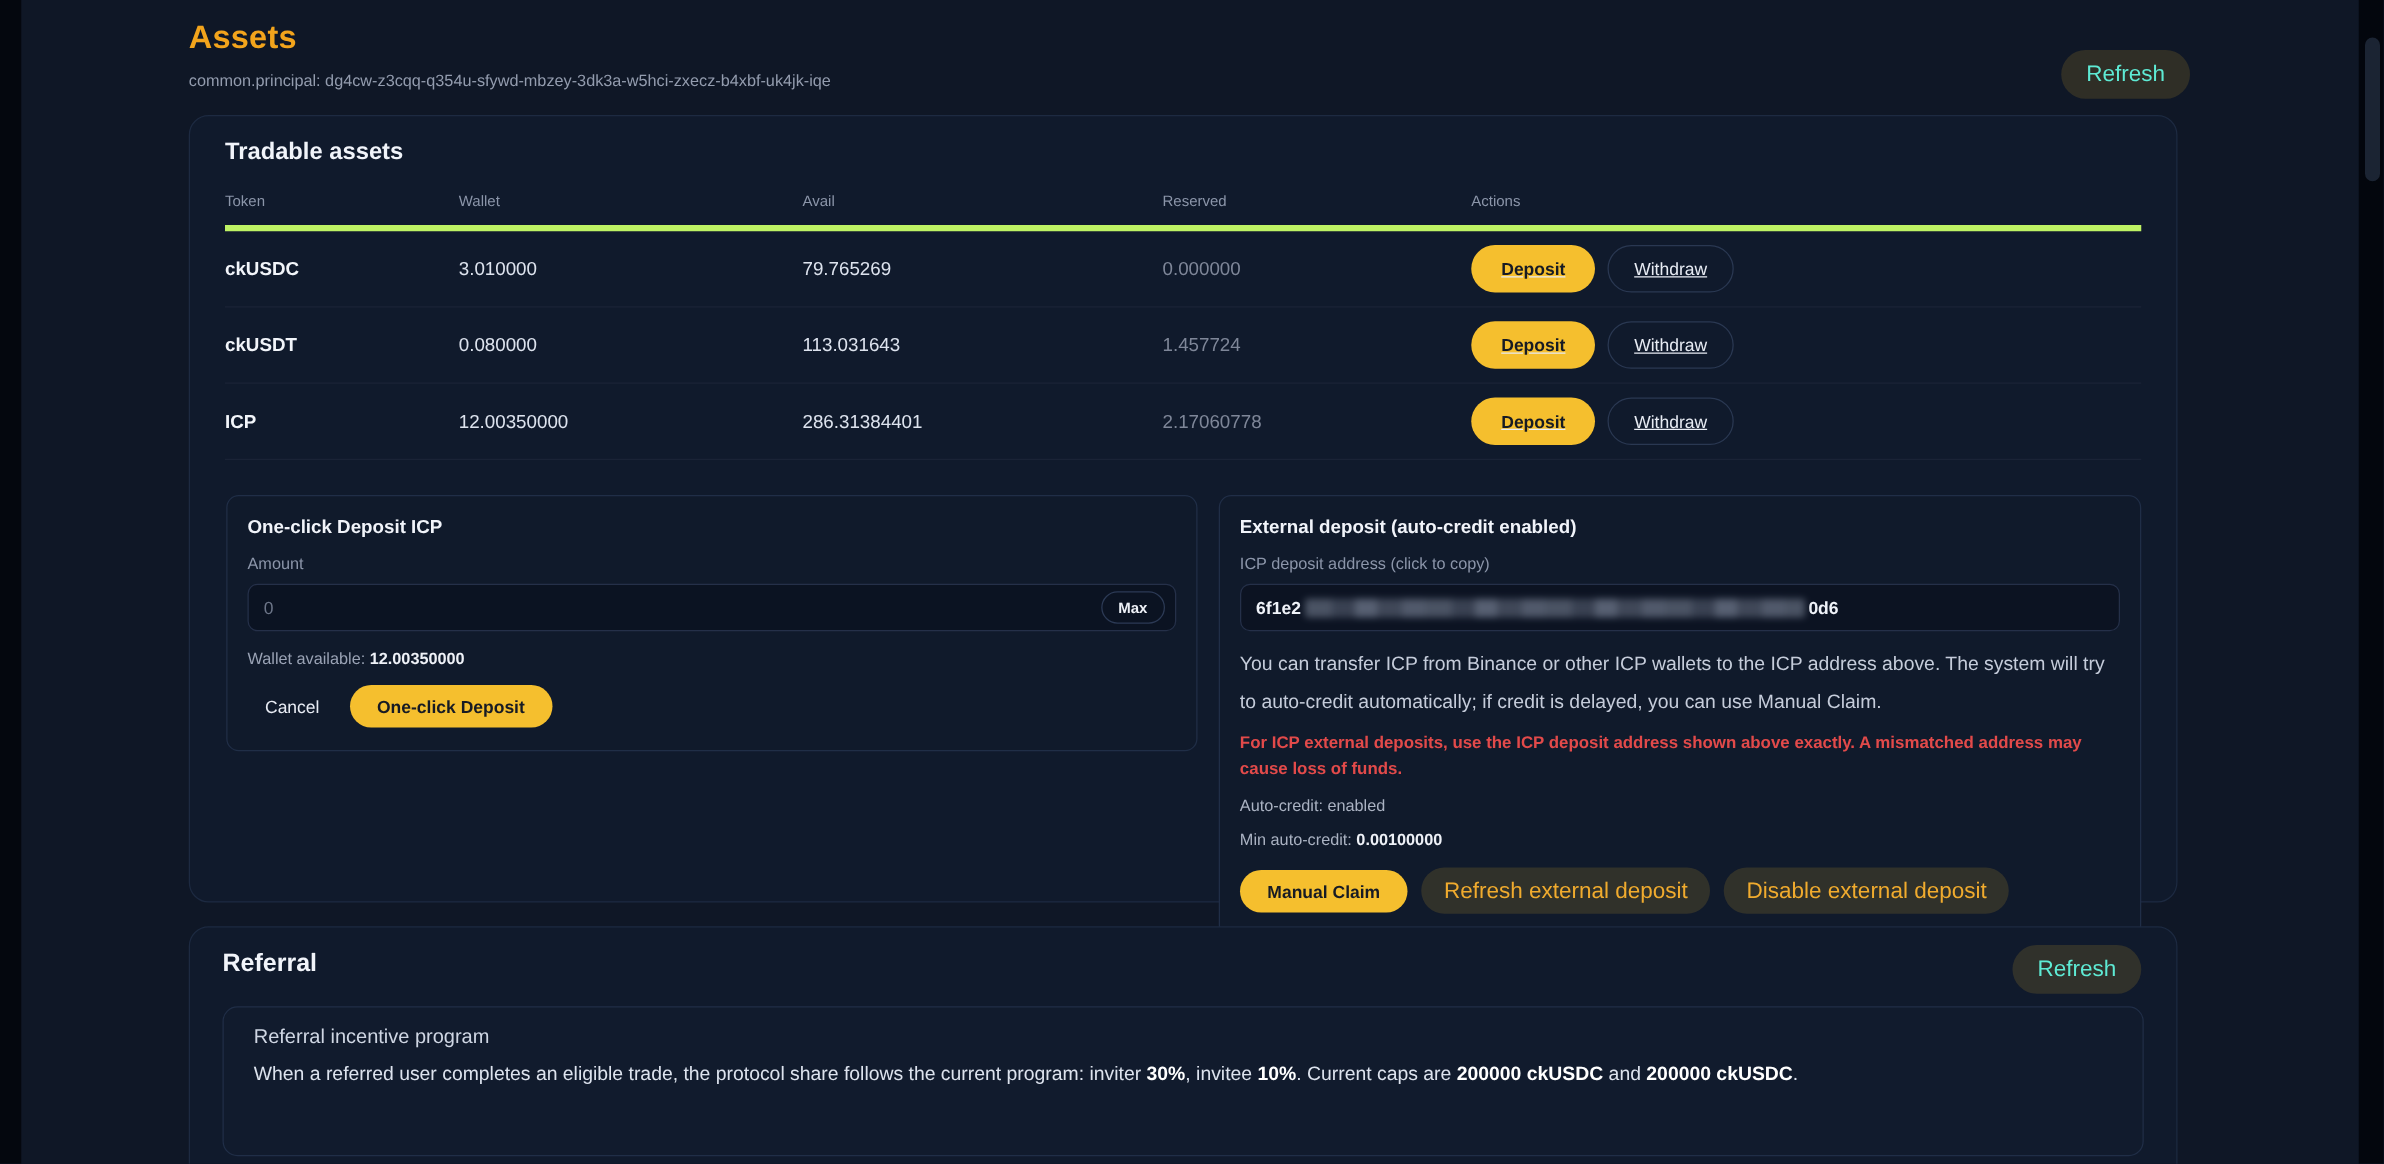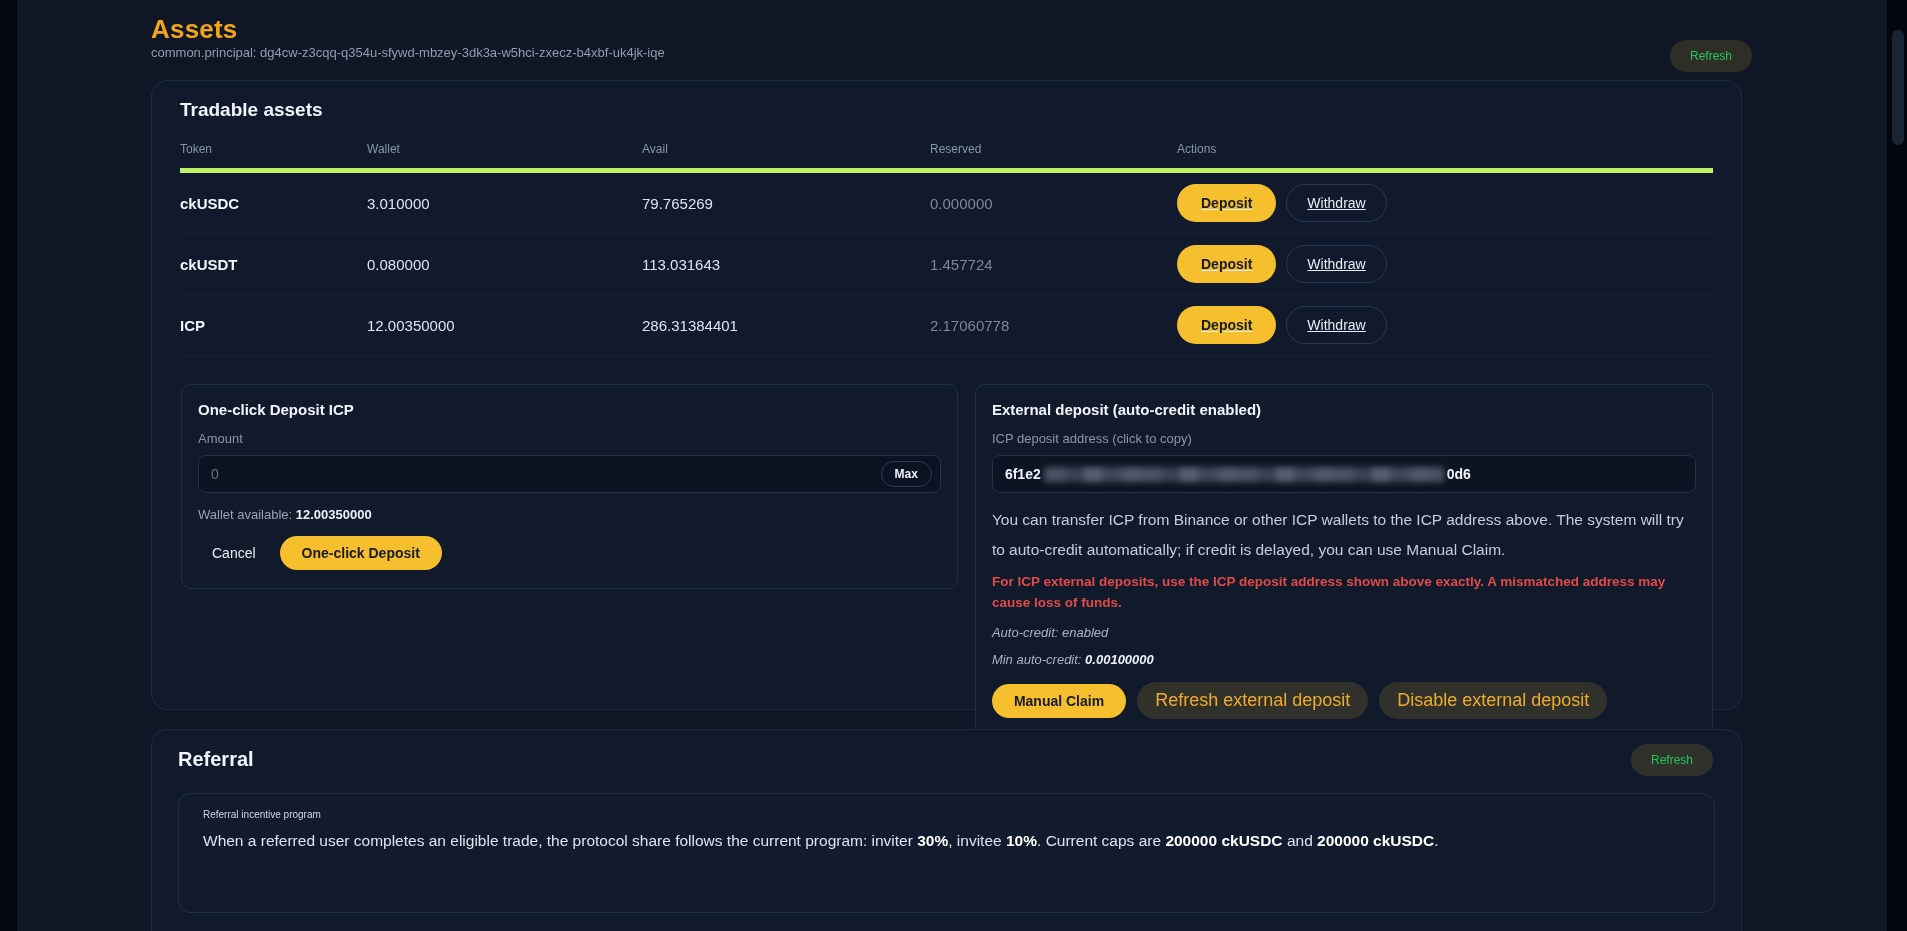--- a/index.html
+++ b/index.html
@@ -12,28 +12,28 @@
   }
   .edge-strip-left { position:absolute; left:0; top:0; bottom:0; width:17px; background:#04070e; }
   .edge-strip-right { position:absolute; right:0; top:0; bottom:0; width:20px; background:#03060d; }
   .scroll-thumb { position:absolute; right:3px; top:30px; width:12px; height:115px; border-radius:6px; background:#1b2433; }
 
   .content { position:absolute; left:151px; top:14px; width:1601px; }
 
   
   .page-header { position:relative; }
   .page-title { font-size:26px; font-weight:bold; color:#f2a41c; letter-spacing:0.2px; }
-  .principal { font-size:13px; color:#939cae; }
+  .principal { margin-top:12px; font-size:13px; color:#939cae; }
   .pill-btn-dim {
     background:rgba(245,191,46,0.14);
-    color:#22c55e;
+    color:#5eead4;
     border:none;
     border-radius:999px;
     padding:9px 20px;
-    font-size:12px;
+    font-size:18px;
     font-family:"Liberation Sans", sans-serif;
     cursor:pointer;
   }
   .header-refresh { position:absolute; right:0; top:26px; }
 
   
   .section-card {
     background:#101a2c;
     border:1px solid #1d2a41;
     border-radius:16px;
@@ -116,21 +116,21 @@
   .addr-mask {
     display:inline-block; height:15px; width:400px; margin:0 3px;
     border-radius:2px; vertical-align:middle;
     background:repeating-linear-gradient(90deg,
       #5a6374 0 22px, #454d5e 22px 40px, #6a7386 40px 58px,
       #4d5566 58px 78px, #626b7d 78px 96px);
     filter:blur(3px); opacity:0.8;
   }
   .external-info { margin-top:12px; font-size:15.5px; line-height:30px; color:#c5ccda; }
   .external-warning { margin-top:6px; font-size:13.5px; line-height:21px; font-weight:bold; color:#e24a4a; }
-  .status-line { margin-top:12px; font-size:13px; color:#aab2c2;font-style:italic; }
+  .status-line { margin-top:12px; font-size:13px; color:#aab2c2; }
   .status-line b { color:#eef1f7; }
   .external-actions { margin-top:15px; display:flex; align-items:center; gap:11px; padding-bottom:2px; }
   .btn-dim {
     background:rgba(245,191,46,0.14); color:#f0ab2e; font-size:18px;
     border:none; border-radius:999px; padding:8px 18px; cursor:pointer;
     font-family:"Liberation Sans", sans-serif;
   }
 
   
   .card-referral { margin-top:19px; height:250px; padding:18px 26px; position:relative; }
@@ -138,21 +138,21 @@
   .referral-title { font-size:20px; font-weight:bold; color:#f1f4fa; }
   .referral-refresh { position:absolute; right:2px; top:-4px; }
   .referral-panel {
     margin-top:22px;
     background:#111b2d;
     border:1px solid #202e47;
     border-radius:12px;
     padding:15px 24px;
     height:120px;
   }
-  .referral-program-label { font-size:10px; color:#cfd6e3; }
+  .referral-program-label { font-size:16px; color:#cfd6e3; }
   .referral-desc { margin-top:12px; font-size:15.5px; color:#dde3ee; }
   .referral-desc b { color:#ffffff; }
 </style>
 </head>
 <body>
 
 <div class="edge-strip-left"></div>
 <div class="edge-strip-right">
   <div class="scroll-thumb"></div>
 </div>

